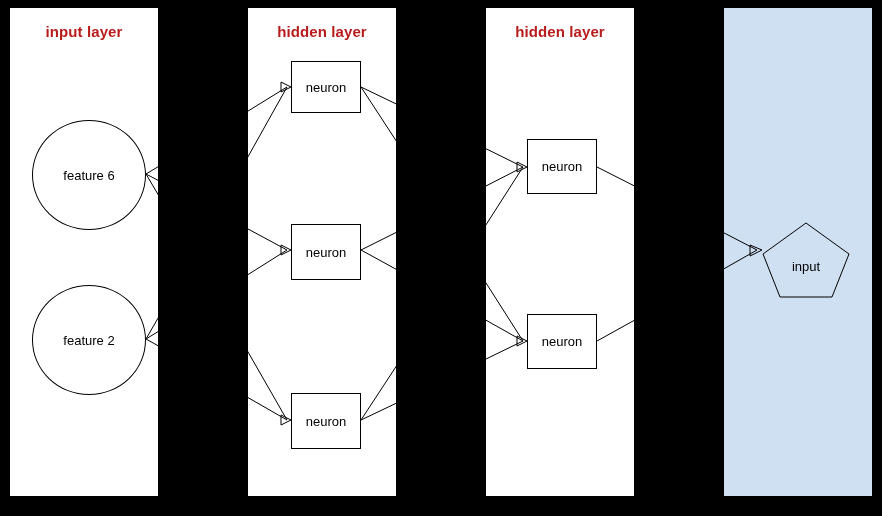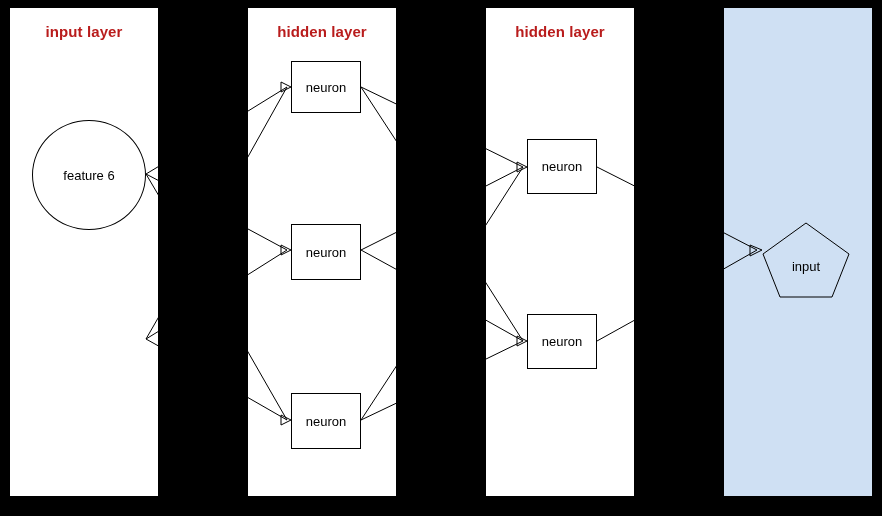--- a/index.html
+++ b/index.html
@@ -102,20 +102,23 @@
 
       <line x1="146" y1="339" x2="291" y2="87"></line>
       <line x1="146" y1="339" x2="291" y2="250"></line>
       <line x1="146" y1="339" x2="291" y2="420"></line>
     </svg>
 
     <div class="node circle" style="left:22px; top:112px; width:114px; height:110px;">
       <span>feature 6</span>
     </div>
 
+    <div class="node circle" style="left:22px; top:277px; width:114px; height:110px;">
+      <span>feature 2</span>
+    </div>
   </div>
 
   <div class="layer-panel" style="left:248px; top:8px; width:148px; height:488px;">
     <div class="layer-title">hidden layer</div>
 
     <svg class="edges" viewBox="0 0 882 516" style="left:-248px; top:-8px;">
 
       <line x1="146" y1="174" x2="287" y2="87"></line>
       <line x1="146" y1="339" x2="287" y2="87"></line>
       <line x1="146" y1="174" x2="287" y2="250"></line>

